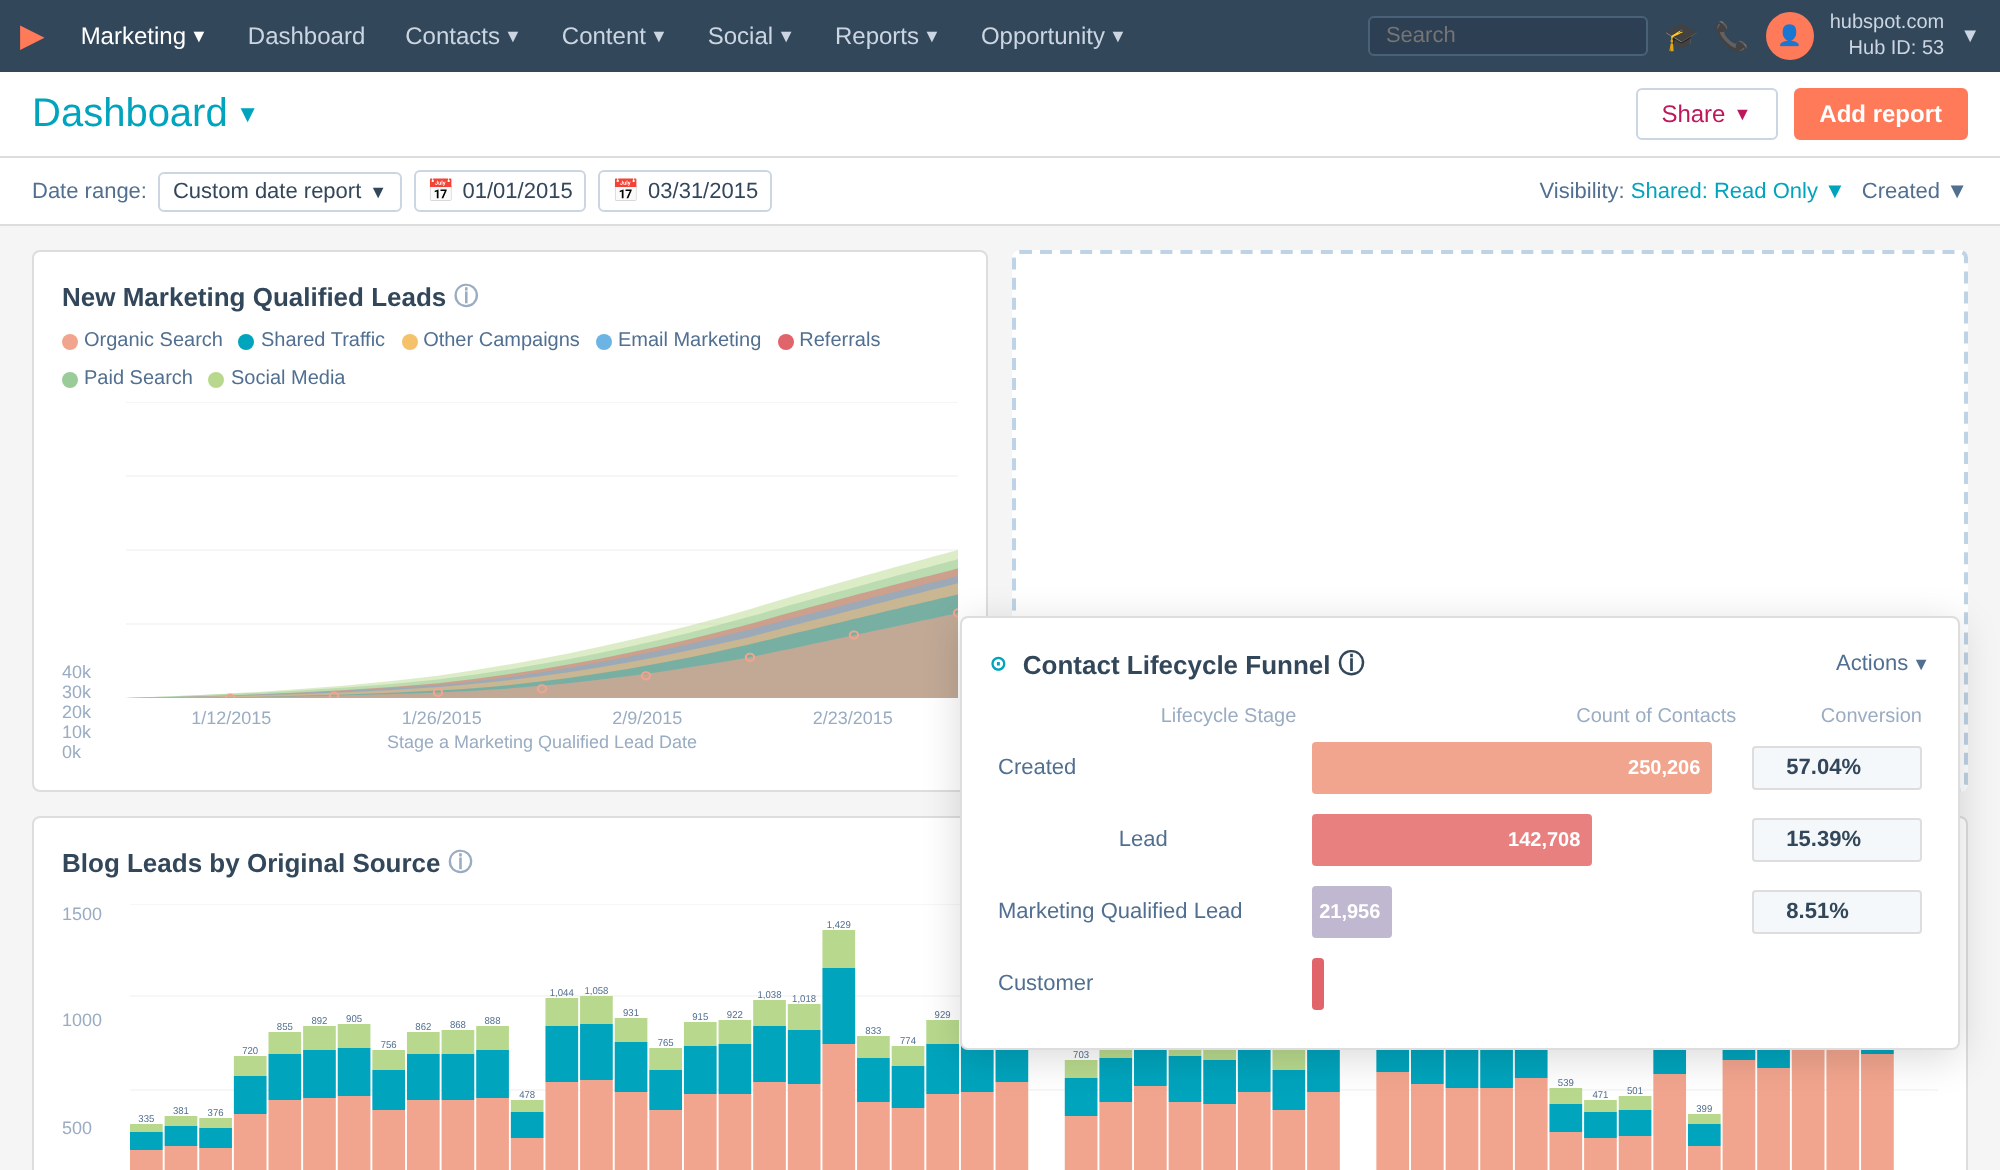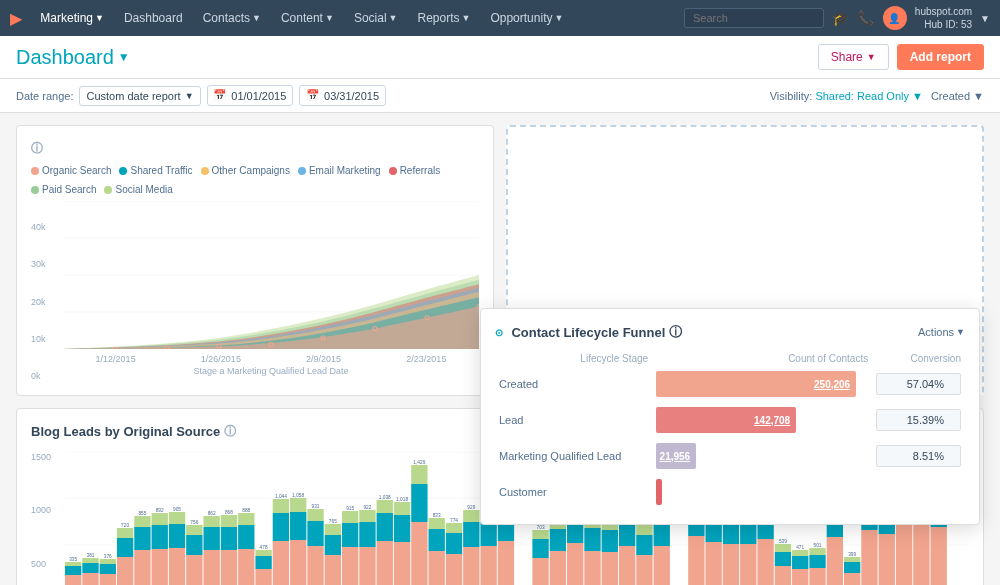--- a/index.html
+++ b/index.html
@@ -43,36 +43,36 @@
     .card { background: #fff; border: 1px solid #ddd; border-radius: 4px; padding: 14px; position: relative; }
     .card-title { font-size: 13px; font-weight: 600; color: #33475b; display: flex; align-items: center; gap: 4px; margin-bottom: 8px; }
     .card-title .info-icon { color: #99acc2; font-size: 12px; cursor: pointer; }
 
     
     .legend { display: flex; flex-wrap: wrap; gap: 8px; margin-bottom: 6px; }
     .legend-item { display: flex; align-items: center; gap: 3px; font-size: 10px; color: #516f90; }
     .legend-dot { width: 8px; height: 8px; border-radius: 50%; }
 
     
-    .y-labels { position: absolute; left: 0; top: 0; bottom: 20px; display: flex; flex-direction: column; justify-content: space-between; font-size: 9px; color: #99acc2; margin-top: 21px; }
+    .y-labels { position: absolute; left: 0; top: 0; bottom: 20px; display: flex; flex-direction: column; justify-content: flex-end; font-size: 9px; color: #99acc2; margin-top: 21px; }
     .x-labels { display: flex; justify-content: space-around; font-size: 9px; color: #99acc2; margin-top: 2px; }
     .x-axis-title { text-align: center; font-size: 9px; color: #99acc2; margin-top: 2px; }
     .funnel-header { display: flex; justify-content: space-between; align-items: center; margin-bottom: 10px; }
     .funnel-title { font-size: 13px; font-weight: 600; color: #33475b; display: flex; align-items: center; gap: 4px; }
     .actions-btn { font-size: 11px; color: #516f90; cursor: pointer; display: flex; align-items: center; gap: 2px; }
     .funnel-table { width: 100%; border-collapse: collapse; }
     .funnel-table th { font-size: 10px; color: #99acc2; font-weight: normal; text-align: right; padding: 2px 4px; }
     .funnel-table th:first-child { text-align: left; }
     .funnel-table td { padding: 5px 4px; font-size: 11px; color: #33475b; vertical-align: middle; }
     .funnel-table td:first-child { color: #516f90; font-size: 11px; }
     .funnel-bar-cell { width: 220px; }
     .funnel-bar-wrap { display: flex; align-items: center; gap: 6px; }
     .funnel-bar { height: 26px; border-radius: 2px; display: flex; align-items: center; justify-content: flex-end; padding-right: 6px; }
-    .funnel-bar span { font-size: 10px; color: #fff; font-weight: 600; text-decoration: underline; }
-    .funnel-conv { background: #f5f8fa; border: 1px solid #ddd; border-radius: 2px; padding: 4px 16px; font-size: 11px; color: #33475b; text-align: right; min-width: 55px; }
+    .funnel-bar span { font-size: 10px; color: #fff; font-weight: 600; }
+    .funnel-conv { background: #f5f8fa; border: 1px solid #ddd; border-radius: 2px; padding: 4px 16px; font-size: 11px; color: #33475b; text-align: left; min-width: 55px; font-weight: bold; }
 
     
     .bottom-section { grid-column: 1 / -1; background: #fff; border: 1px solid #ddd; border-radius: 4px; padding: 14px; }
 
     
     .dashed-card { background: #fff; border: 2px dashed #bed3e5; border-radius: 4px; min-height: 260px; }
 
     
     .small-legend { display: flex; gap: 10px; align-items: center; justify-content: flex-end; font-size: 10px; color: #516f90; margin-bottom: 8px; }
   </style>
@@ -159,20 +159,21 @@
     <span class="filter-right-item">
       <a style="color:#516f90; text-decoration:none;"><span>Created</span> ▼</a>
     </span>
   </div>
 </div>
 
 <div class="main" style="position: relative; min-height: 460px;">
 
   <div class="card">
     <div class="card-title">
+      <span>New Marketing Qualified Leads</span>
       <span class="info-icon">ⓘ</span>
     </div>
     <div class="legend">
       <div class="legend-item">
         <div class="legend-dot" style="background:#f2a58e;"></div>
         <span>Organic Search</span>
       </div>
       <div class="legend-item">
         <div class="legend-dot" style="background:#00a4bd;"></div>
         <span>Shared Traffic</span>
@@ -622,21 +623,21 @@
         <div class="funnel-bar" style="width:200px; background:#f2a58e; min-width:200px;">
           <span>250,206</span>
         </div>
       </div>
     </td>
     <td>
       <div class="funnel-conv">57.04%</div>
     </td>
   </tr>
           <tr>
-    <td style="white-space:nowrap; padding-right:8px; color:#516f90; font-size:11px;">Lead</td>
+    <td style="white-space:nowrap; padding-right:8px; color:#516f90; font-size:11px;text-align:center;">Lead</td>
     <td class="funnel-bar-cell">
       <div class="funnel-bar-wrap">
         <div class="funnel-bar" style="width:140px; background:#e88080; min-width:140px;">
           <span>142,708</span>
         </div>
       </div>
     </td>
     <td>
       <div class="funnel-conv">15.39%</div>
     </td>

